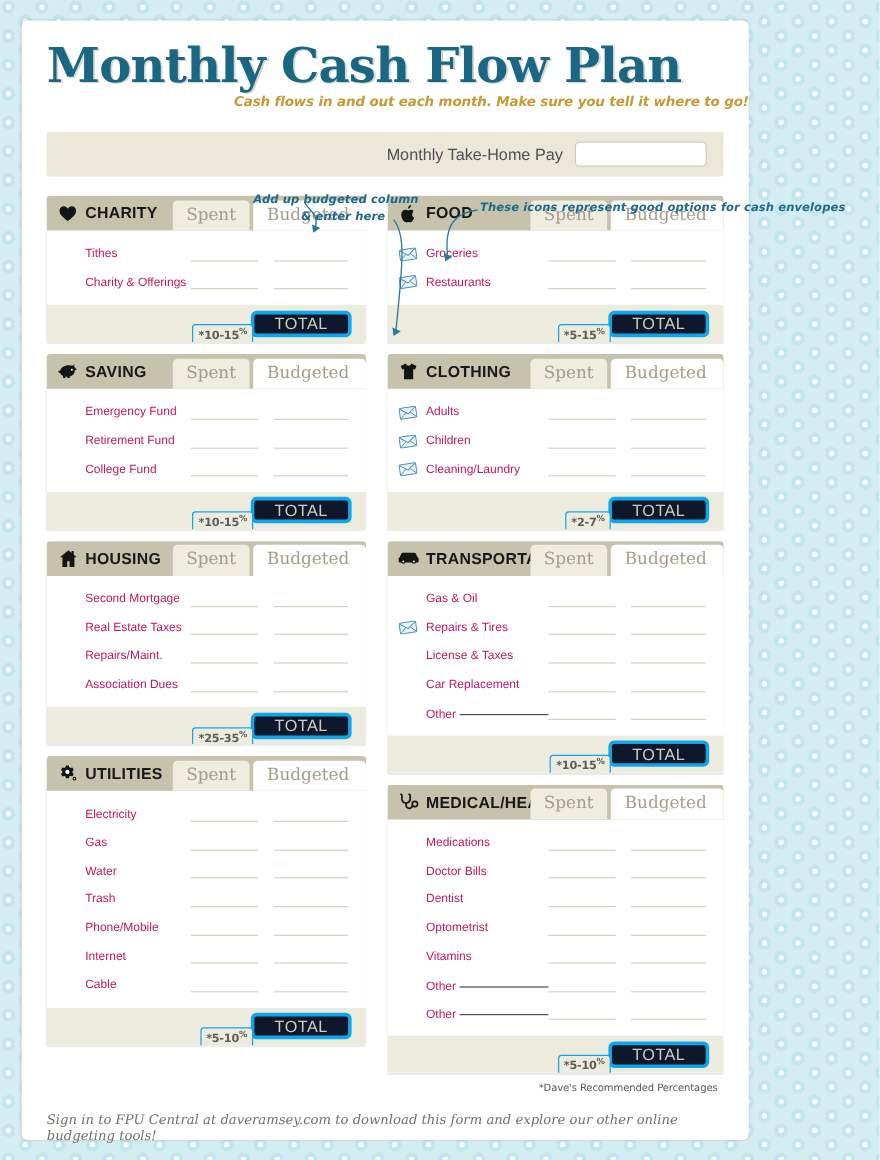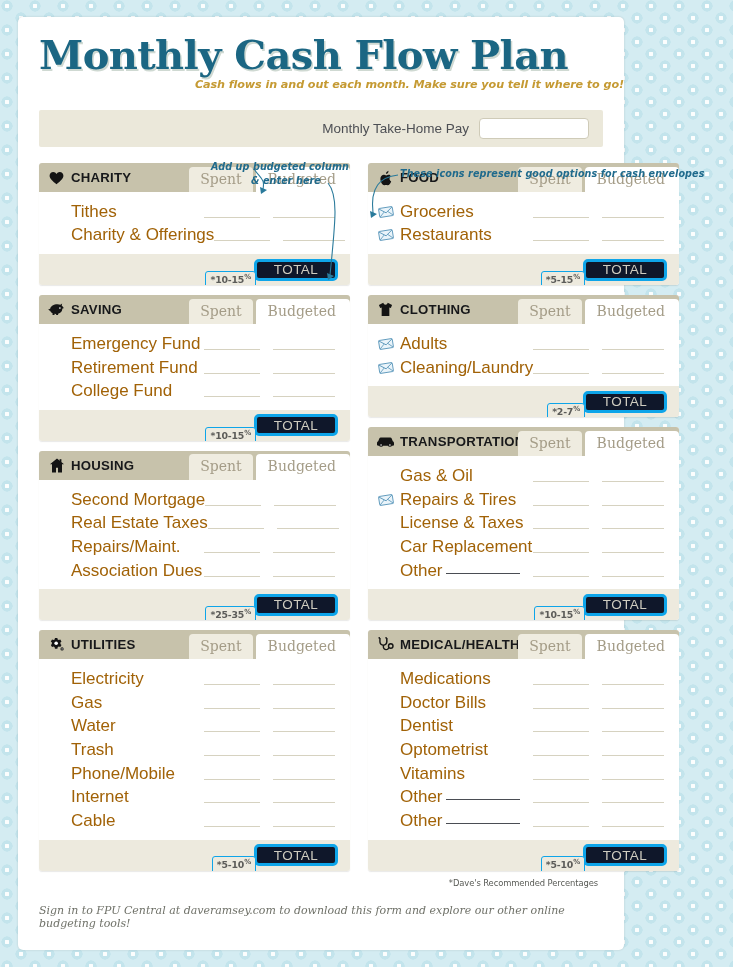--- a/index.html
+++ b/index.html
@@ -147,22 +147,22 @@
     padding-left: 9px;
   }
   .row-env {
     width: 17px; height: 13px;
     margin-right: 4px;
     flex: 0 0 auto;
     display: flex; align-items: center; justify-content: center;
   }
   .row-env.empty svg { visibility: hidden; }
   .row-label {
-    font-size: 17px;
-    color: #a16207;
+    font-size: 10px;
+    color: #be185d;
     flex: 1 1 auto;
     white-space: nowrap;
     padding-left: 2px;
   }
   .row-label .otherline {
     display: inline-block;
     width: 74px;
     border-bottom: 1.4px solid #4a4d53;
     margin-left: 3px;
     vertical-align: 2px;
@@ -661,20 +661,34 @@
             <div class="row">
               <span class="row-env">
                 <svg width="16" height="12" viewBox="0 0 17 13">
                   <g transform="rotate(-9 8.5 6.5)">
                     <rect x="1" y="1.6" width="15" height="9.8" rx="1" fill="#eaf4fa" stroke="#4f90b5" stroke-width=".9"></rect>
                     <path d="M1.3 2.1 8.5 7.4l7.2-5.3" fill="none" stroke="#4f90b5" stroke-width=".9"></path>
                     <path d="M1.3 11 6.4 6.3M15.7 11 10.6 6.3" fill="none" stroke="#4f90b5" stroke-width=".8"></path>
                   </g>
                 </svg>
               </span>
+              <span class="row-label">Children</span>
+              <span class="blank spent"></span>
+              <span class="blank budget"></span>
+            </div>
+            <div class="row">
+              <span class="row-env">
+                <svg width="16" height="12" viewBox="0 0 17 13">
+                  <g transform="rotate(-9 8.5 6.5)">
+                    <rect x="1" y="1.6" width="15" height="9.8" rx="1" fill="#eaf4fa" stroke="#4f90b5" stroke-width=".9"></rect>
+                    <path d="M1.3 2.1 8.5 7.4l7.2-5.3" fill="none" stroke="#4f90b5" stroke-width=".9"></path>
+                    <path d="M1.3 11 6.4 6.3M15.7 11 10.6 6.3" fill="none" stroke="#4f90b5" stroke-width=".8"></path>
+                  </g>
+                </svg>
+              </span>
               <span class="row-label">Cleaning/Laundry</span>
               <span class="blank spent"></span>
               <span class="blank budget"></span>
             </div>
           </div>
           <div class="card-foot">
             <div class="pct"><span>*2-7</span><sup>%</sup></div>
             <div class="total-box">TOTAL</div>
           </div>
         </div>

